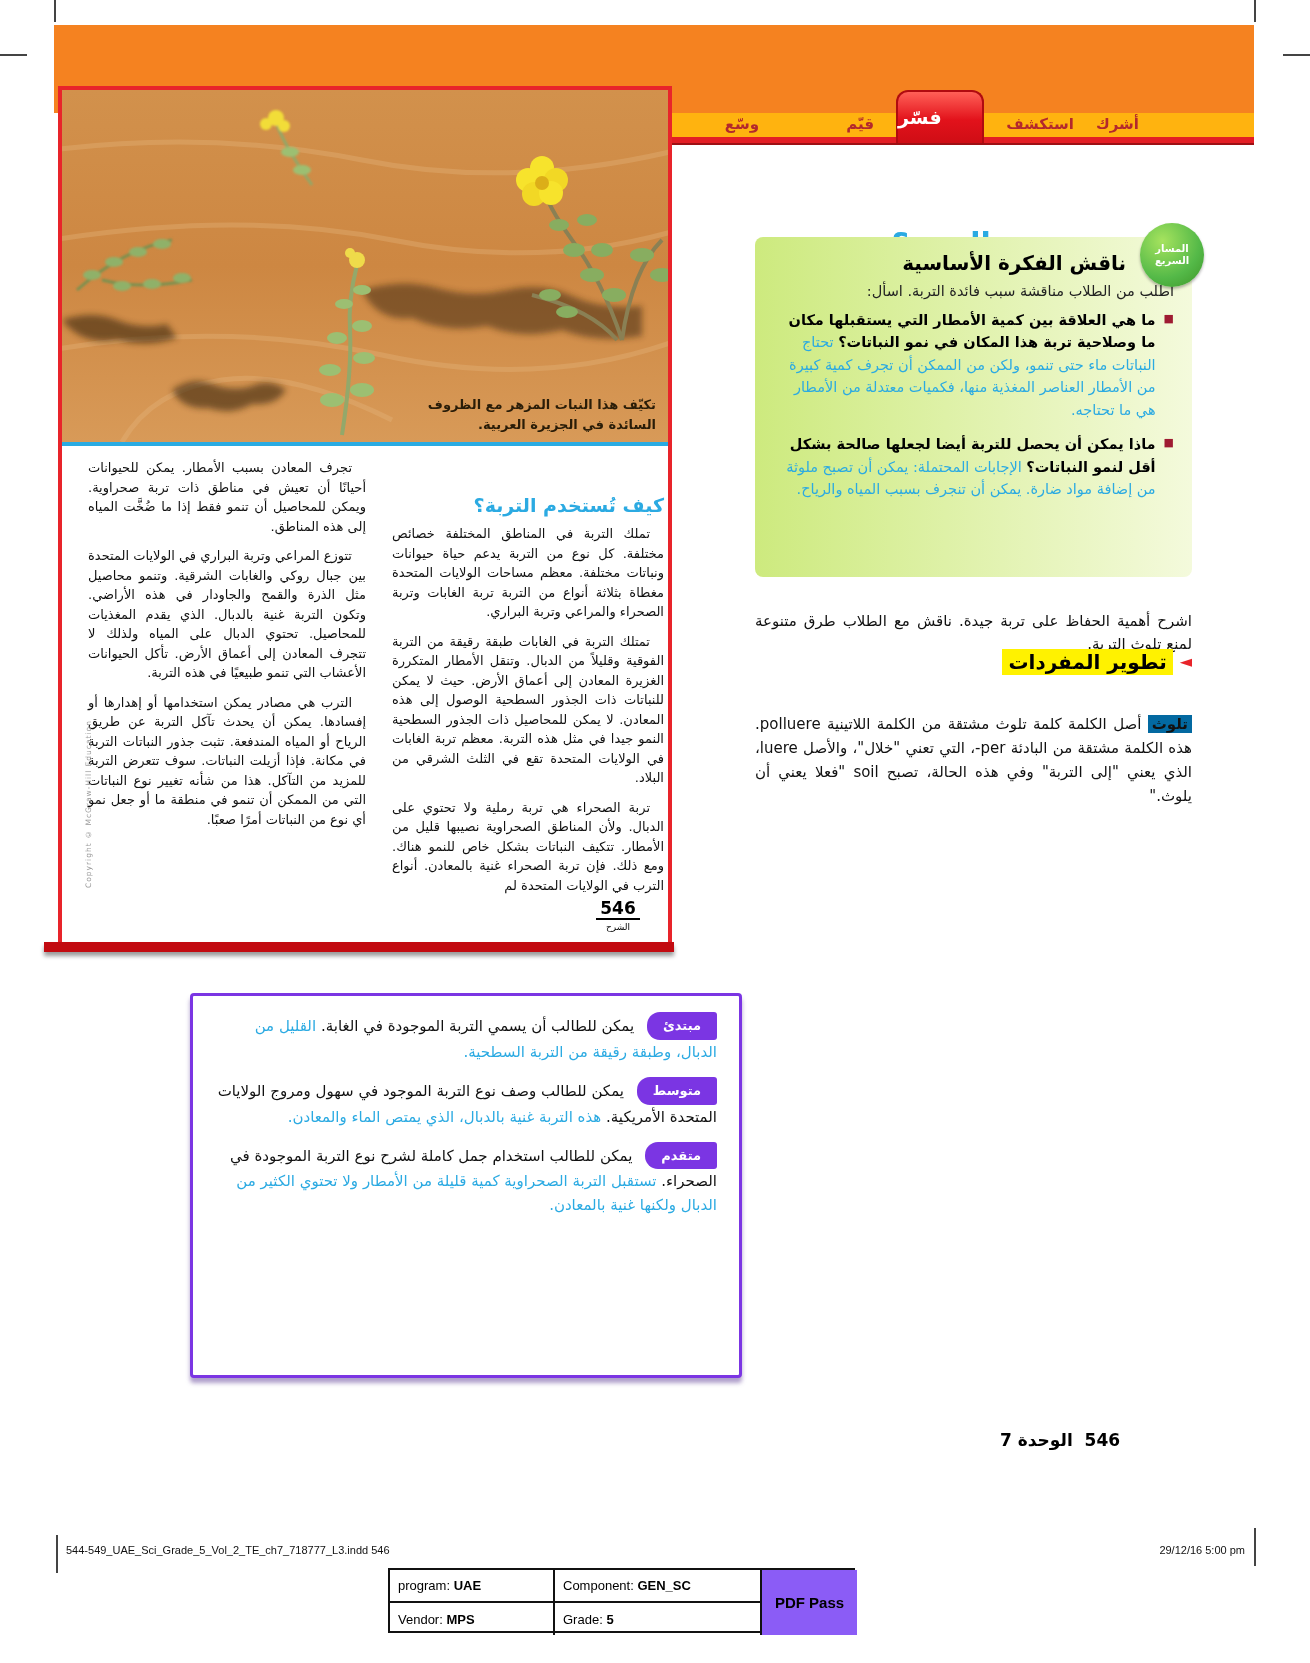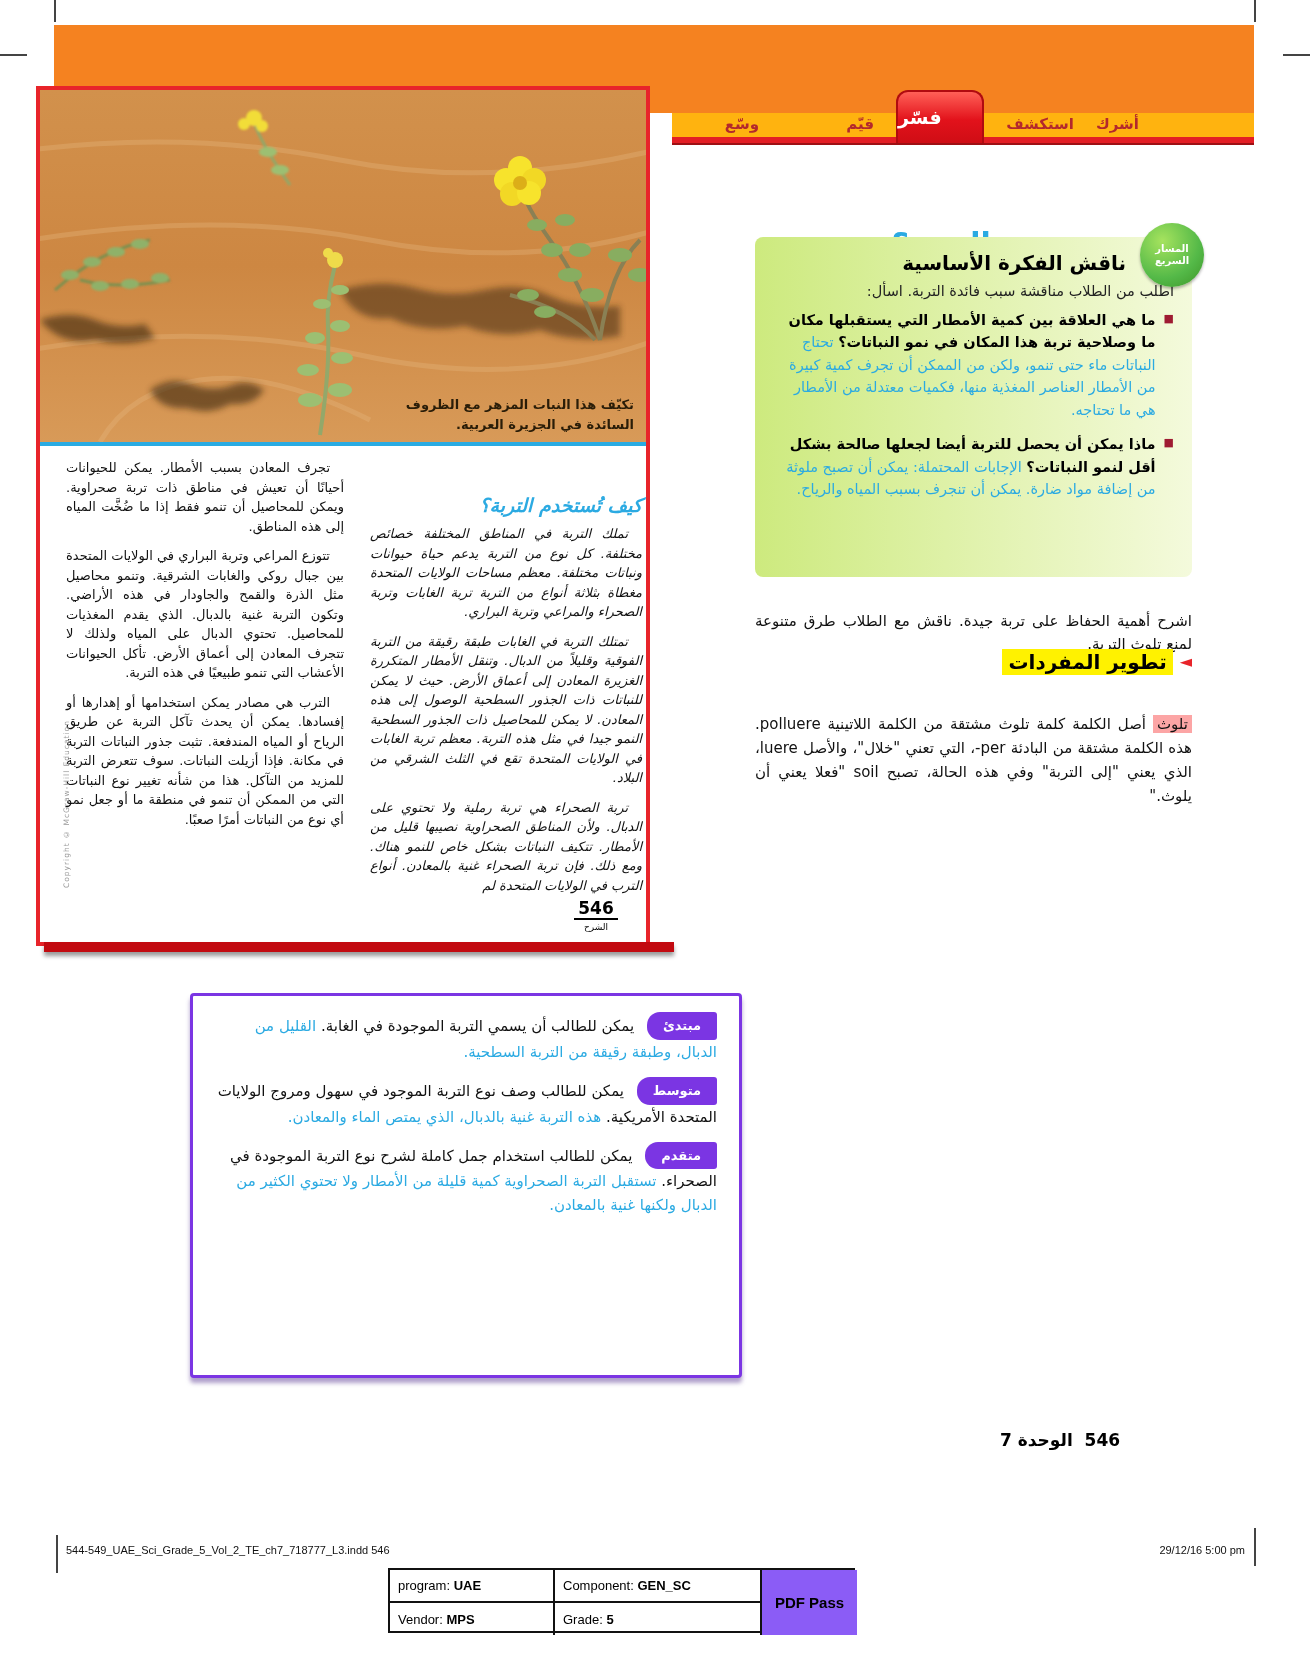--- a/index.html
+++ b/index.html
@@ -9,26 +9,26 @@
   
   .cropV{width:2px;background:#444;}
   .cropH{height:2px;background:#444;}
   
   .band{left:54px;top:25px;width:1200px;height:88px;background:#F58220;}
   .tabbar{left:672px;top:113px;width:582px;height:24px;background:#FFB30F;}
   .tabbar .tablabel{position:absolute;top:2px;font-size:15px;font-weight:bold;color:#B3282D;white-space:nowrap;}
   .redline{left:672px;top:137px;width:582px;height:6px;background:#E31E24;border-bottom:2px solid #9E1014;}
   .tab-active{left:896px;top:90px;width:88px;height:53px;background:linear-gradient(#ff6057,#e2121b 55%,#cf0d15);border:2px solid #b00b10;border-bottom:none;border-radius:12px 12px 0 0;box-sizing:border-box;color:#fff;font-weight:bold;font-size:19px;line-height:50px;}
   
-  .frame{left:36px;top:86px;width:614px;height:860px;border:4px solid #E8242A;background:#fff;box-sizing:border-box;}
+  .frame{left:58px;top:86px;width:614px;height:860px;border:4px solid #E8242A;background:#fff;box-sizing:border-box;}
   .photo{position:relative;width:606px;height:352px;overflow:hidden;}
   .caption{position:absolute;right:12px;bottom:8px;text-align:right;color:#2a1d08;font-weight:bold;font-size:13px;line-height:1.5;}
   .divider{width:606px;height:4px;background:#29ABE2;}
   .lessonarea{position:relative;width:606px;height:496px;}
-  .colR{position:absolute;left:330px;top:48px;width:272px;font-style:italic;}
+  .colR{position:absolute;left:330px;top:48px;width:272px;}
   .colL{position:absolute;left:26px;top:12px;width:278px;}
   .lesson-h{color:#2BAAE2;font-weight:bold;font-size:19px;margin:0 0 8px;text-align:right;}
   .lesson p{font-size:13px;line-height:1.5;text-align:justify;margin:0 0 10px;text-indent:14px;color:#111;}
   .pagenum{position:absolute;left:528px;top:452px;width:56px;text-align:center;}
   .pagenum .n{font-weight:bold;font-size:17px;border-bottom:2px solid #000;display:inline-block;padding:0 4px;}
   .pagenum .l{font-size:9px;margin-top:2px;}
   .credit{position:absolute;left:22px;top:548px;height:250px;writing-mode:vertical-rl;transform:rotate(180deg);font-size:7.5px;color:#999;letter-spacing:1px;}
   .redbar{left:44px;top:942px;width:630px;height:10px;background:#C20A10;box-shadow:0 4px 4px rgba(0,0,0,.4);}
   
   .maintitle{left:740px;top:206px;width:452px;text-align:right;color:#2BAAE2;font-weight:bold;font-size:30px;}
@@ -38,21 +38,21 @@
   .greenbox .intro{font-size:14.5px;margin:0 0 10px;text-align:right;color:#222;}
   .gb-bullet{display:flex;gap:8px;margin:0 0 12px;font-size:14.5px;line-height:1.55;text-align:right;}
   .gb-bullet .sq{color:#9E1B32;font-size:11px;line-height:1.9;flex:0 0 auto;}
   .q{font-weight:bold;color:#000;}
   .a{color:#2BAAE2;}
   .afterbox{left:755px;top:595px;width:437px;font-size:15px;line-height:1.55;text-align:justify;color:#111;}
   .vocab-h{left:755px;top:650px;width:437px;text-align:right;font-size:20px;font-weight:bold;}
   .vocab-h .arrow{color:#E8242A;font-size:16px;vertical-align:2px;}
   .hl{background:#FFF200;padding:1px 6px;}
   .vocabbody{left:755px;top:697px;width:437px;font-size:15px;line-height:1.6;text-align:justify;color:#111;}
-  .term{font-weight:normal;background:#fca5a5;padding:0 4px;}
+  .term{font-weight:bold;background:#0369a1;padding:0 4px;}
   
   .purplebox{left:190px;top:993px;width:552px;height:385px;border:3px solid #7B35E3;border-radius:4px;background:#fff;box-sizing:border-box;box-shadow:0 5px 4px rgba(110,80,160,.55);}
   .pb-head{position:relative;height:44px;background:linear-gradient(#8a4be0,#6f2bd0);}
   .pb-tab{position:absolute;left:14px;right:0;top:6px;height:30px;border:2px solid #cdb4f0;border-right:none;border-radius:17px 0 0 17px;display:flex;align-items:center;justify-content:center;}
   .pb-title{color:#fff;font-weight:bold;font-size:18px;}
   .pb-body{padding:16px 22px 0;font-size:15px;line-height:1.6;text-align:right;color:#111;}
   .pb-body .intro{margin:0 0 14px;text-align:center;}
   .level{margin:0 0 13px;}
   .pill{display:inline-block;background:#7B35E3;color:#fff;font-weight:bold;font-size:13px;padding:4px 16px 3px;border-radius:13px 3px 3px 13px;margin-left:8px;vertical-align:1px;}
   

